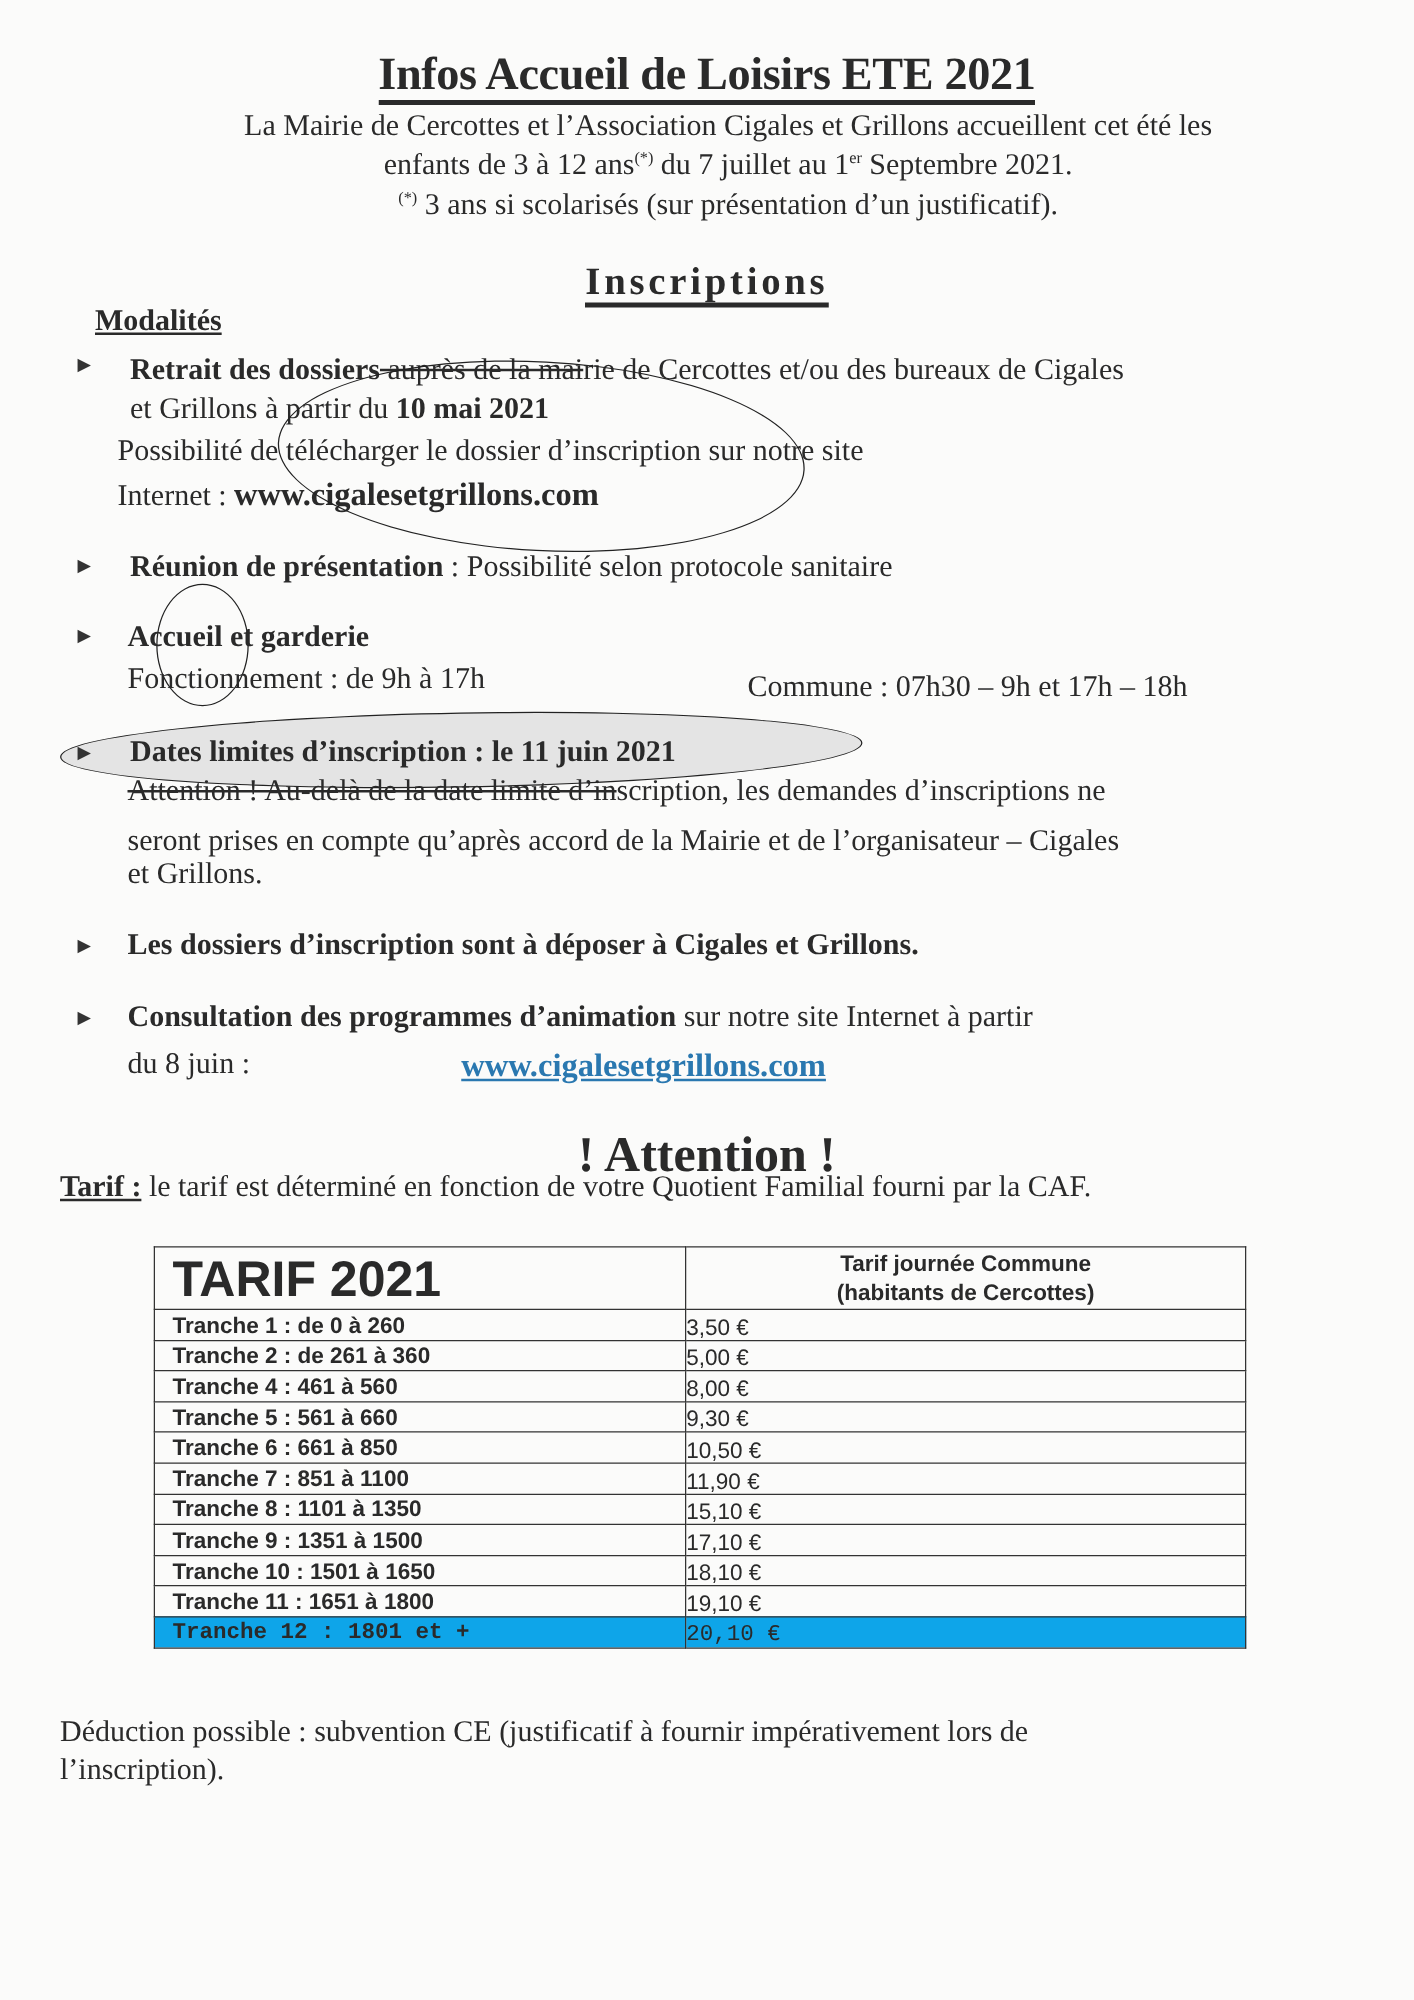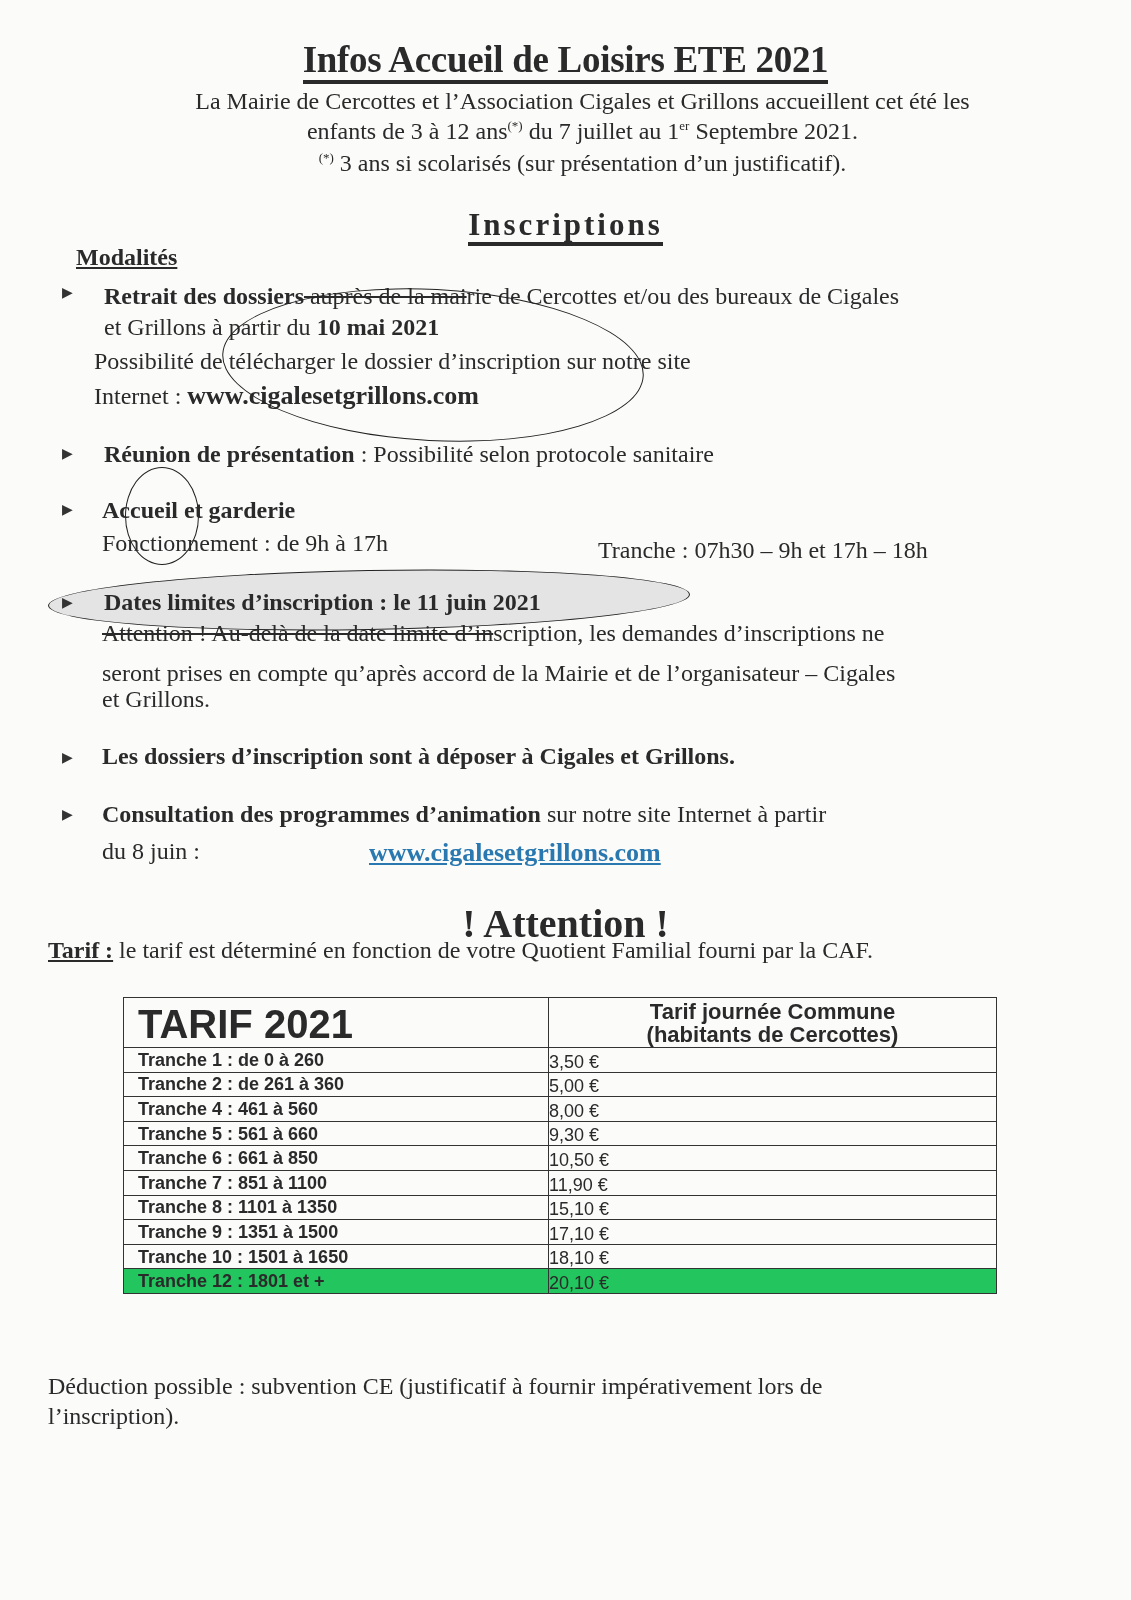--- a/index.html
+++ b/index.html
@@ -30,24 +30,24 @@
     .link { color: #2a78b0; font-weight: bold; text-decoration: underline; font-size: 26px; }
     .circle { position: absolute; border: 1.6px solid #222; border-radius: 50%; pointer-events: none; }
     .hl { background: rgba(210,210,210,0.55); }
     table.tarif {
       position: absolute; left: 123px; top: 997px; width: 874px;
       border-collapse: collapse;
       font-family: "Liberation Sans", "DejaVu Sans", sans-serif;
     }
     table.tarif td, table.tarif th { border: 1.5px solid #333; padding: 0 0 0 14px; font-size: 18px; }
     table.tarif th.t { text-align: left; font-size: 40px; font-weight: bold; height: 49px; vertical-align: bottom; }
-    table.tarif th.c { text-align: center; font-size: 22px; font-weight: bold; padding: 0; line-height: 23px; }
+    table.tarif th.c { text-align: center; font-size: 18px; font-weight: bold; padding: 0; line-height: 23px; }
     table.tarif td.r { font-weight: bold; height: 23.6px; line-height: 22px; width: 410px; }
     table.tarif td.v { text-align: left; padding: 0; vertical-align: bottom; line-height: 20px; }
-    table.tarif tr.last td { background: #22c55e; }
+    table.tarif tr.last td { background: #0ea5e9; font-family: Liberation Mono, monospace; }
   </style>
 </head>
 <body>
 
 <div class="abs title"><span>Infos Accueil de Loisirs ETE 2021</span></div>
 <div class="abs intro" style="top:88px;">La Mairie de Cercottes et l’Association Cigales et Grillons accueillent cet été les</div>
 <div class="abs intro" style="top:118px;"><span>enfants de 3 à 12 ans</span><sup>(*)</sup><span> du 7 juillet au 1</span><sup>er</sup><span> Septembre 2021.</span></div>
 <div class="abs intro" style="top:150px;"><sup>(*)</sup><span> 3 ans si scolarisés (sur présentation d’un justificatif).</span></div>
 
 <div class="abs h2"><span>Inscriptions</span></div>
@@ -60,21 +60,21 @@
 <div class="abs txt" style="left:94px; top:381px;"><span>Internet : </span><span class="b" style="font-size:26px;">www.cigalesetgrillons.com</span></div>
 <div class="circle" style="left:222px; top:289px; width:420px; height:150px; transform:rotate(3deg);"></div>
 
 <div class="abs bullet-arrow" style="left:62px; top:445px;">▶</div>
 <div class="abs txt" style="left:104px; top:441px;"><span class="b">Réunion de présentation</span><span> : Possibilité selon protocole sanitaire</span></div>
 <div class="circle" style="left:125px; top:467px; width:72px; height:96px;"></div>
 
 <div class="abs bullet-arrow" style="left:62px; top:501px;">▶</div>
 <div class="abs txt b" style="left:102px; top:497px;">Accueil et garderie</div>
 <div class="abs txt" style="left:102px; top:530px;">Fonctionnement : de 9h à 17h</div>
-<div class="abs txt" style="left:598px; top:537px;">Tranche : 07h30 – 9h et 17h – 18h</div>
+<div class="abs txt" style="left:598px; top:537px;">Commune : 07h30 – 9h et 17h – 18h</div>
 
 <div class="circle hl" style="left:48px; top:570px; width:640px; height:58px; transform:rotate(-1deg);"></div>
 <div class="abs bullet-arrow" style="left:62px; top:594px;">▶</div>
 <div class="abs txt b" style="left:104px; top:589px;">Dates limites d’inscription : le 11 juin 2021</div>
 <div class="abs txt" style="left:102px; top:620px;"><span class="strike">Attention ! Au-delà de la date limite d’in</span><span>scription, les demandes d’inscriptions ne</span></div>
 <div class="abs txt" style="left:102px; top:660px;">seront prises en compte qu’après accord de la Mairie et de l’organisateur – Cigales</div>
 <div class="abs txt" style="left:102px; top:686px;">et Grillons.</div>
 
 <div class="abs bullet-arrow" style="left:62px; top:749px;">▶</div>
 <div class="abs txt b" style="left:102px; top:743px;">Les dossiers d’inscription sont à déposer à Cigales et Grillons.</div>
@@ -127,20 +127,24 @@
         <td class="v">15,10 €</td>
       </tr>
     <tr>
         <td class="r">Tranche 9 : 1351 à 1500</td>
         <td class="v">17,10 €</td>
       </tr>
     <tr>
         <td class="r">Tranche 10 : 1501 à 1650</td>
         <td class="v">18,10 €</td>
       </tr>
+    <tr>
+        <td class="r">Tranche 11 : 1651 à 1800</td>
+        <td class="v">19,10 €</td>
+      </tr>
     <tr class="last">
         <td class="r">Tranche 12 : 1801 et +</td>
         <td class="v">20,10 €</td>
       </tr>
   </tbody>
 </table>
 
 <div class="abs txt" style="left:48px; top:1373px;">Déduction possible : subvention CE (justificatif à fournir impérativement lors de</div>
 <div class="abs txt" style="left:48px; top:1403px;">l’inscription).</div>
 

